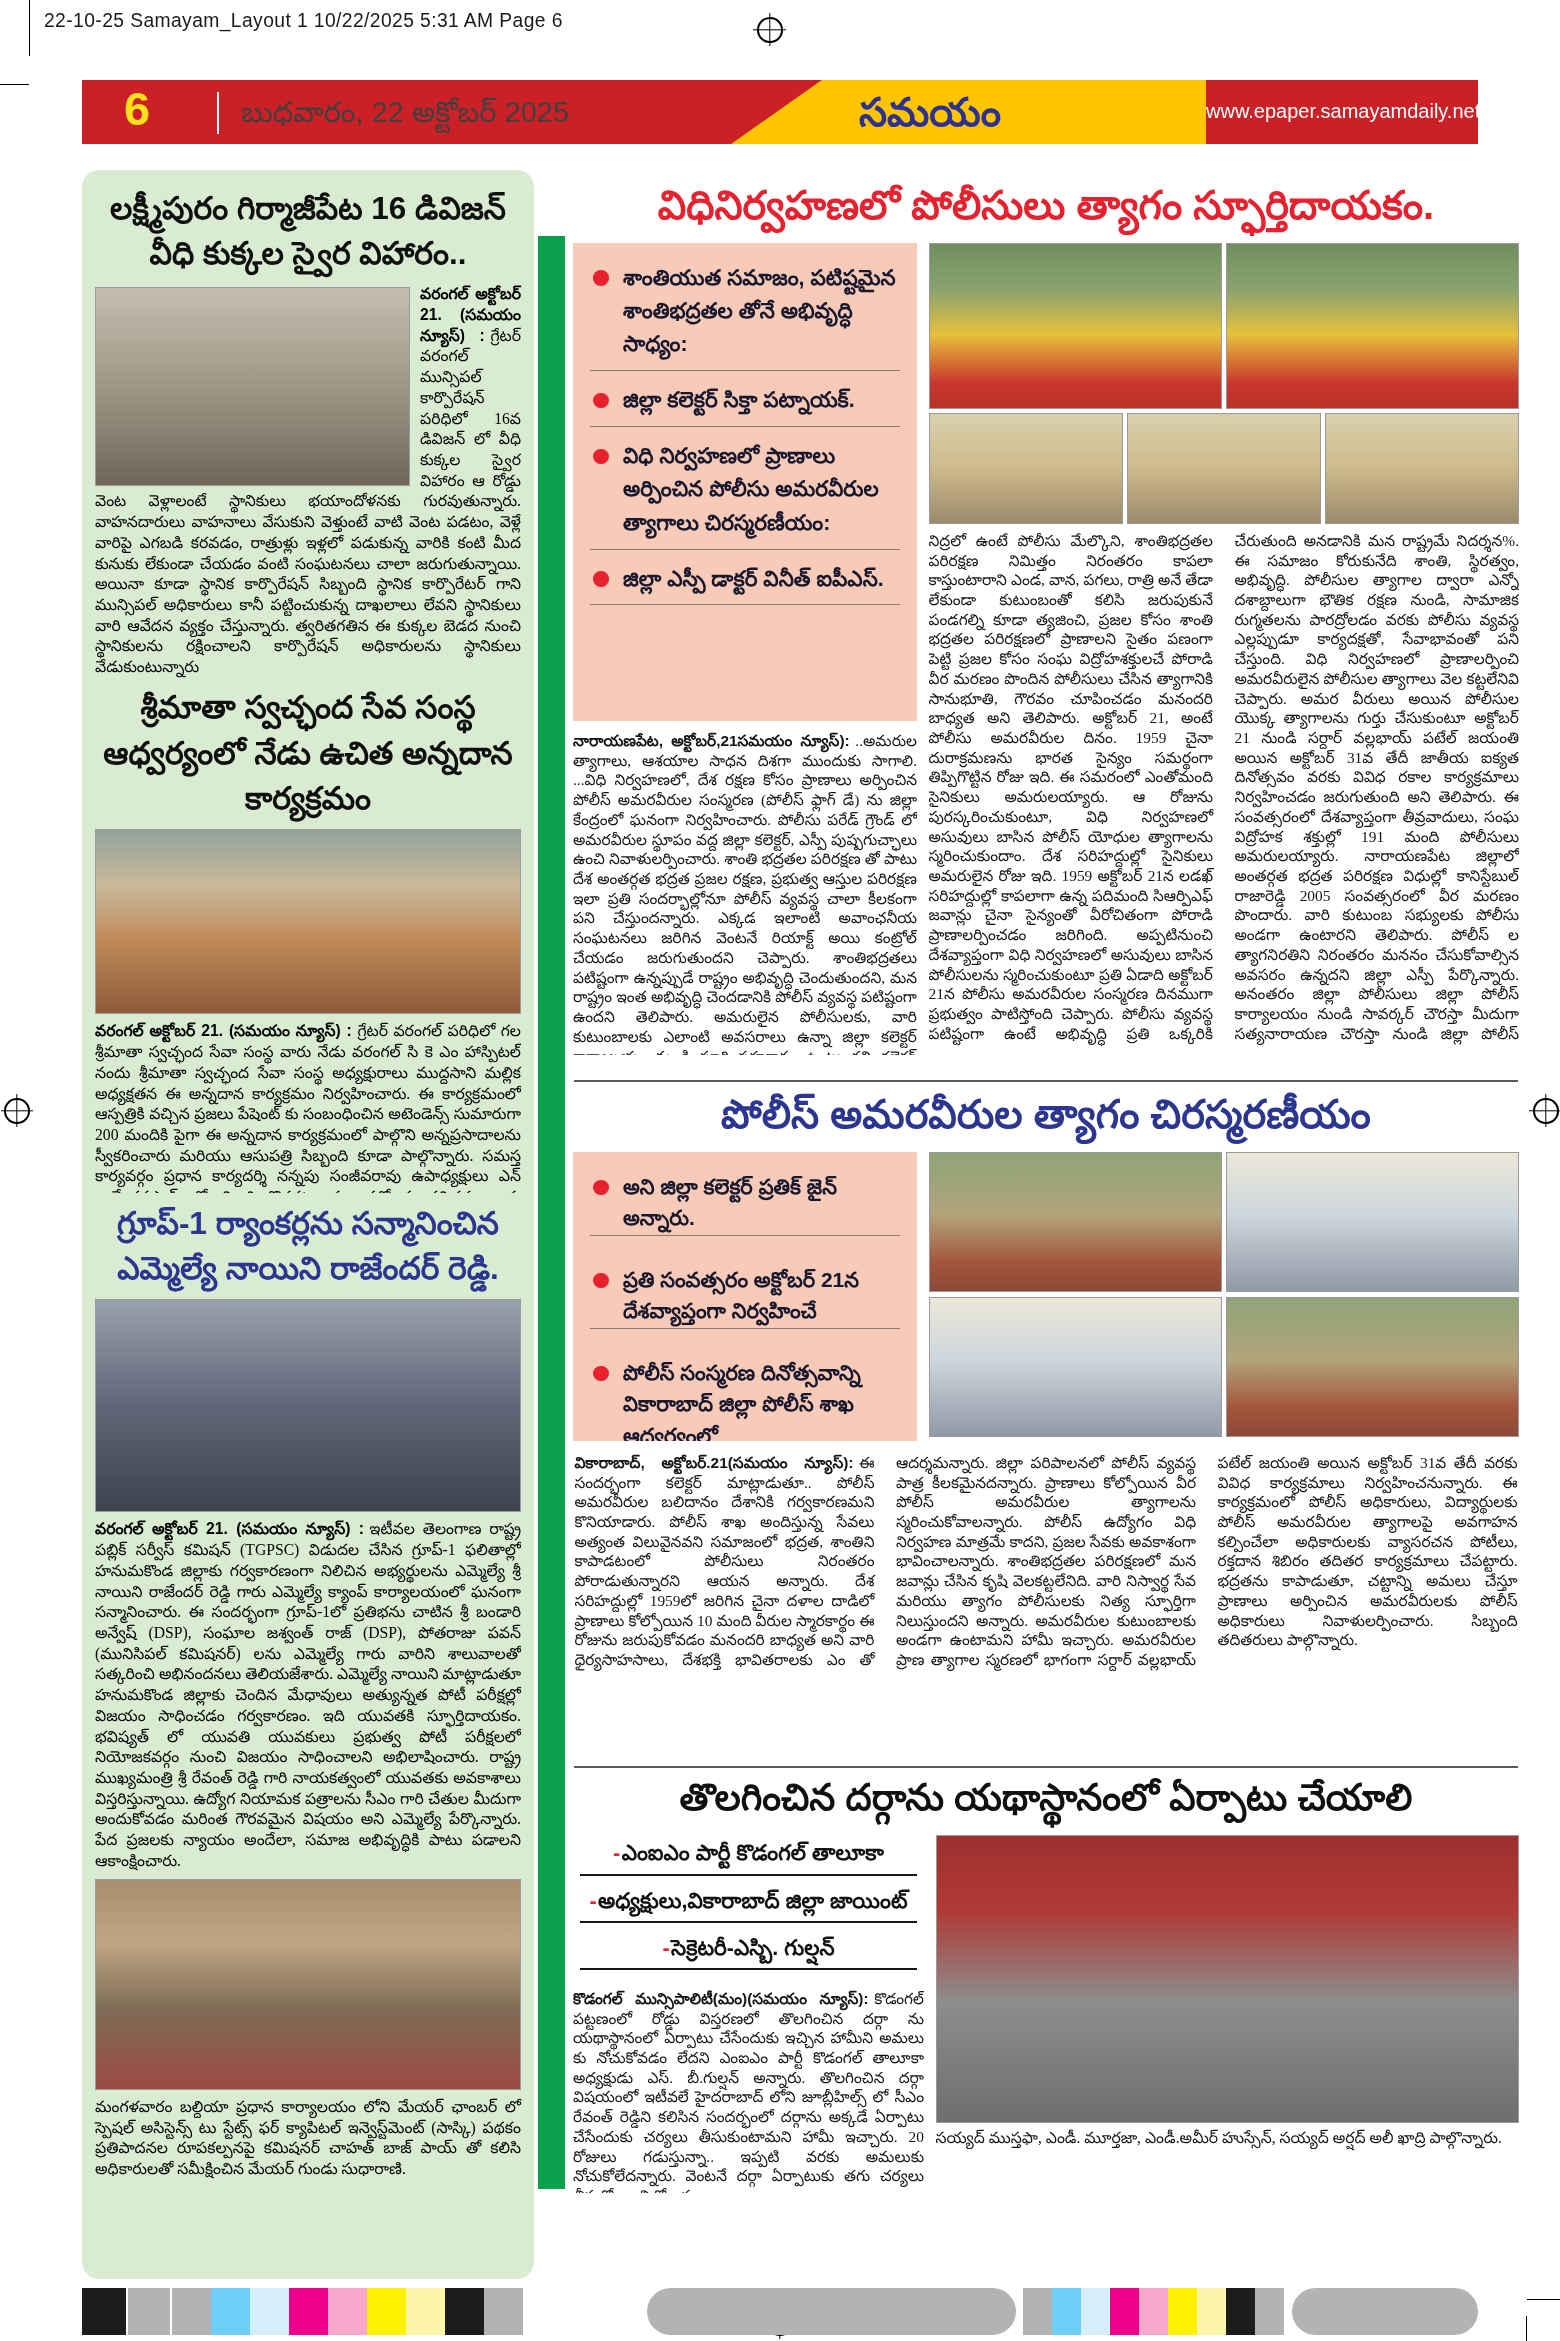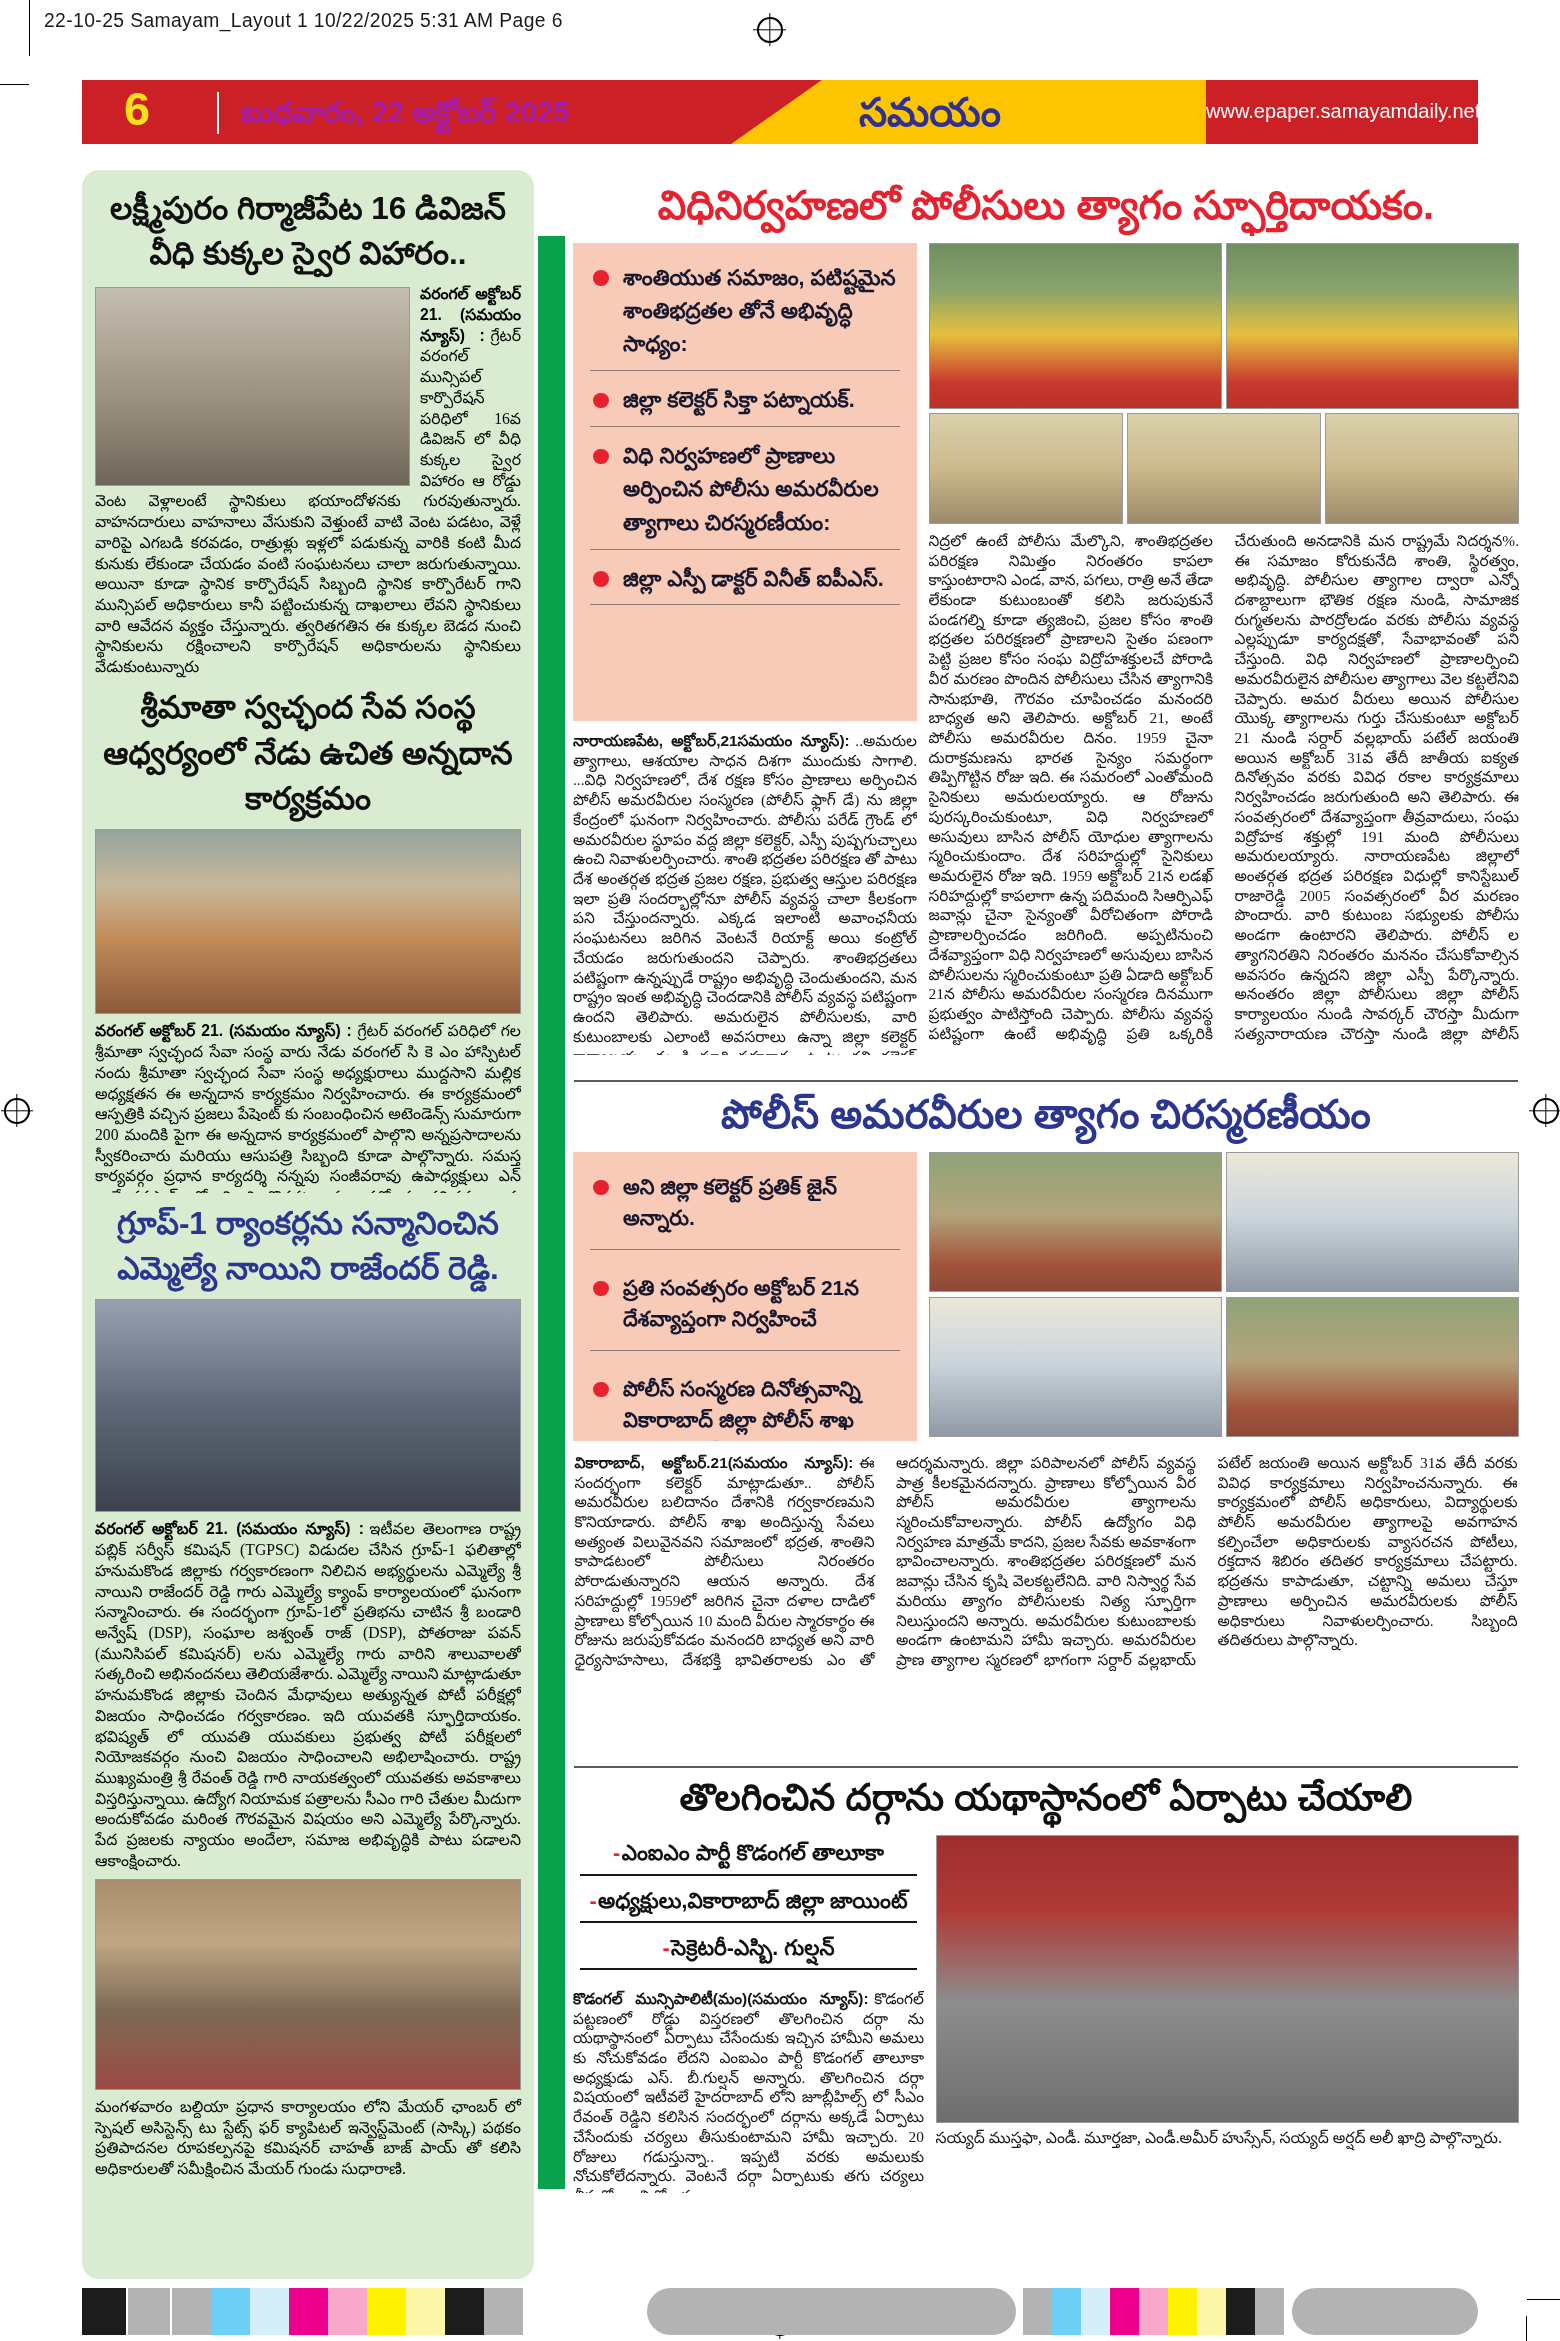--- a/index.html
+++ b/index.html
@@ -12,21 +12,21 @@
   .reg{position:absolute;width:21.5px;height:21.5px;border:2.1px solid #000;border-radius:50%;}
   .reg::before{content:"";position:absolute;left:50%;top:-5.7px;bottom:-5.7px;width:1.4px;background:#000;transform:translateX(-50%);}
   .reg::after{content:"";position:absolute;top:50%;left:-5.7px;right:-5.7px;height:1.4px;background:#000;transform:translateY(-50%);}
   
   .hdr{position:absolute;left:82px;top:80px;width:1396px;height:64px;background:#fdc500;}
   .hdr-red-left{position:absolute;inset:0;background:#cc2027;
      clip-path:polygon(0 0,53% 0,46.5% 100%,0 100%);}
   .hdr-red-right{position:absolute;top:0;bottom:0;left:1124px;width:272px;background:#cc2027;}
   .pagenum{position:absolute;left:42px;top:1.4px;font-size:47px;font-weight:bold;color:#ffe11a;}
   .hdr-div{position:absolute;left:135px;top:11.5px;width:2.1px;height:42px;background:#ffffff;}
-  .hdr-date{position:absolute;left:159px;top:15.7px;font-size:29px;font-weight:bold;color:#a21caf;}
+  .hdr-date{position:absolute;left:159px;top:15.7px;font-size:29px;font-weight:normal;color:#404040;}
   .masthead{position:absolute;left:705px;top:10px;width:286px;text-align:center;
      font-size:40px;font-weight:bold;color:#2e3192;}
   .website{position:absolute;left:1124px;width:272px;top:20px;text-align:center;
      font-size:20px;color:#ffffff;}
   
   .leftcol{position:absolute;left:82px;top:170px;width:452px;height:2109px;
      background:#d9ecd2;box-sizing:border-box;padding:10px 13px;overflow:hidden;border-radius:17px;}
   .lh{font-family:"Liberation Sans", sans-serif;font-weight:bold;text-align:center;
      font-size:31.5px;line-height:1.45;margin:5.7px 0 7.2px 0;color:#101010;}
   .lh.navy{color:#2b3690;}
@@ -54,21 +54,21 @@
   .sec{display:flex;gap:11.5px;}
   .col-l{width:344px;flex:0 0 344px;display:flex;flex-direction:column;}
   .col-r{flex:1;min-width:0;}
   .pinkbox{background:#f8cab8;box-sizing:border-box;padding:18.6px 17px 7.2px 17px;}
   .pinkbox ul{list-style:none;margin:0;padding:0;}
   .pinkbox li{position:relative;padding:0 0 8.6px 33px;margin-bottom:13px;
      border-bottom:1.4px solid #8a7a72;font-weight:bold;font-size:21.5px;line-height:1.55;color:#17172e;}
   .pinkbox li:last-child{margin-bottom:4.3px;}
   .pinkbox li::before{content:"";position:absolute;left:2.9px;top:8.6px;width:15.7px;height:15.7px;
      border-radius:50%;background:#e8212e;}
-  .pinkbox.v2 li{font-size:21px;line-height:1.5;padding-bottom:15px;margin-bottom:22px;}
+  .pinkbox.v2 li{font-size:21px;line-height:1.5;padding-bottom:1px;margin-bottom:28px;}
   .box1{min-height:478px;}
   .collage-row{display:flex;gap:3.6px;margin-bottom:3.6px;}
   .collage-row .photo{flex:1;}
   .ph-memorial{height:166px;
      background:linear-gradient(180deg,#6f8f5f 0%,#8aa36d 28%,#e5c13c 55%,#c8372e 85%,#b93228 100%);}
   .ph-parade{height:111px;
      background:linear-gradient(180deg,#d9d0ab 0%,#ccba8c 50%,#9b8a6b 100%);}
   .ph-stage{height:140px;
      background:linear-gradient(180deg,#ece7d8 0%,#ccd6dd 45%,#8f9aa6 100%);}
   .ph-crowd{height:140px;

